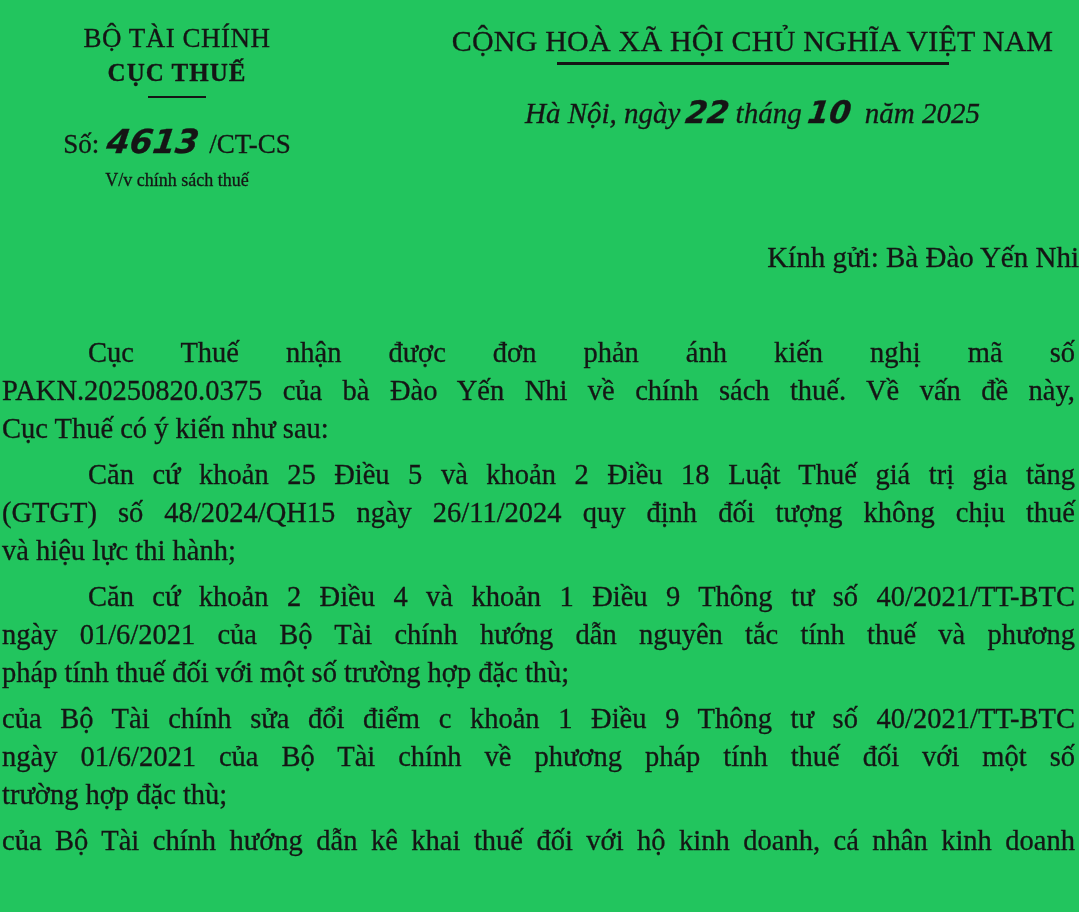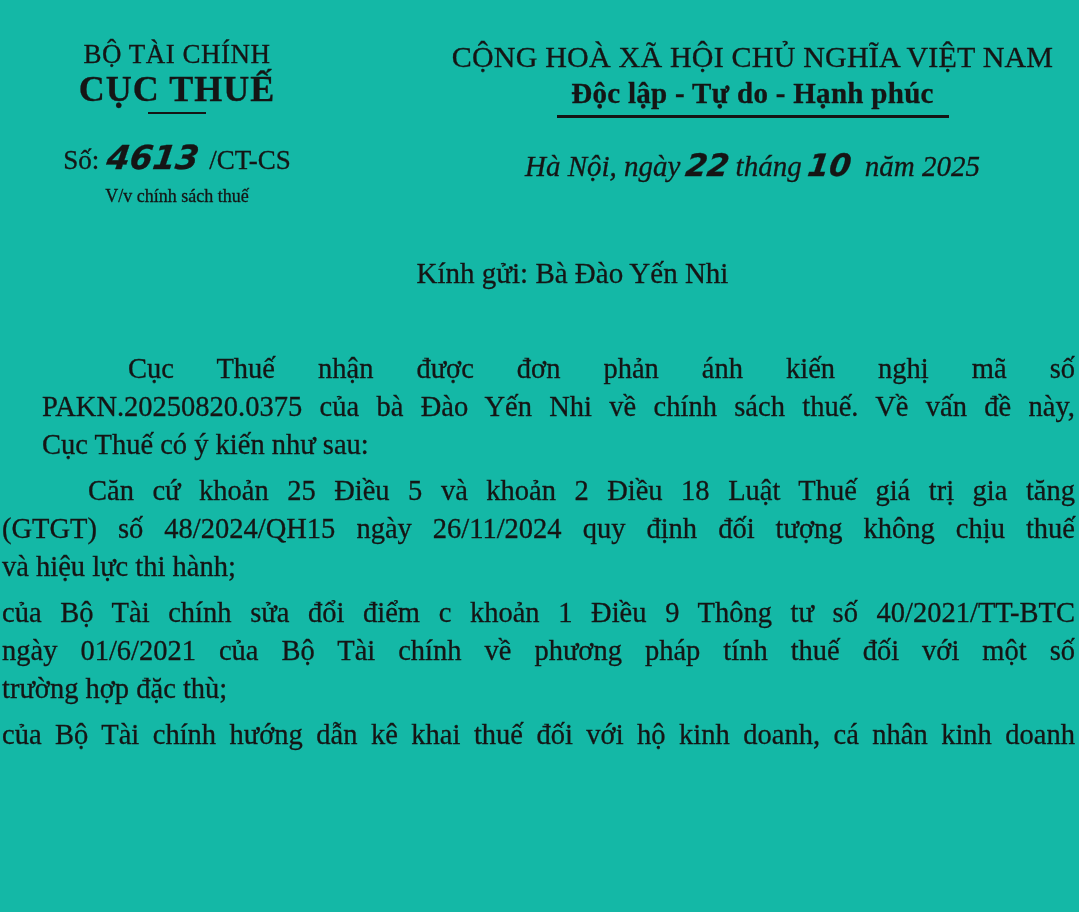--- a/index.html
+++ b/index.html
@@ -1,60 +1,60 @@
 <!DOCTYPE html>
 <html><head>
 <meta charset="utf-8">
 <style>
   html,body{margin:0;padding:0;background:#ffffff;}
   .page{
     position:relative;
     width:1079px;height:912px;
     overflow:hidden;
-    background:#14b8a6;
+    background:#22c55e;
     color:#151515;
     font-family:"Liberation Serif","DejaVu Serif",serif;
     -webkit-text-stroke:0.3px #151515;
     box-sizing:border-box;
-    padding-top:38px;
+    padding-top:22px;
   }
   .header{display:flex;align-items:flex-start;}
   .header-left{width:330px;margin-left:12px;text-align:center;flex:none;}
   .header-right{width:645px;margin-left:88px;text-align:center;flex:none;}
   .ministry{font-size:27px;line-height:33px;letter-spacing:0.5px;}
-  .department{font-size:36px;line-height:36px;font-weight:bold;letter-spacing:1px;}
+  .department{font-size:25px;line-height:36px;font-weight:bold;letter-spacing:1px;}
   .rule-left{width:58px;height:2px;background:#151515;margin:5px auto 0;}
   .doc-number{margin-top:27px;font-size:27px;line-height:34px;white-space:nowrap;}
   .doc-subject{font-size:18px;line-height:32px;margin-top:3px;}
   .country{font-size:30px;line-height:37px;font-weight:normal;letter-spacing:0.2px;}
   .motto{font-size:29px;line-height:37px;font-weight:bold;letter-spacing:0.3px;}
   .rule-right{width:392px;height:2.5px;background:#151515;margin:3px auto 0;}
   .dateline{margin-top:28px;font-size:29px;line-height:38px;font-style:italic;white-space:nowrap;}
   .hand{
     font-family:"DejaVu Sans",sans-serif;
     font-style:italic;font-weight:bold;
     display:inline-block;transform:skewX(-8deg);
     font-size:31px;
     padding:0 6px;
   }
   .hand-num{font-size:33px;padding:0 10px 0 8px;}
   .recipient{
     margin-top:42px;
-    text-align:center;
+    text-align:right;
     padding-left:66px;
     font-size:29px;line-height:38px;
   }
   .body{
     margin-top:58px;
     padding:0 4px 0 2px;
     font-size:28.5px;
     line-height:38px;
   }
   .para{margin:8px 0 0 0;}
-  .para.first{margin-top:0;margin-left:40px;}
+  .para.first{margin-top:0;}
   .ln{text-align:justify;text-align-last:justify;}
   .ln.last{text-align-last:left;}
   .ln.first{text-indent:86px;}
 </style>
 </head>
 <body>
 
 <div class="page">
 
   <div class="header">
@@ -64,21 +64,20 @@
       <div class="department">CỤC THUẾ</div>
       <div class="rule-left"></div>
       <div class="doc-number">
         <span>Số:</span><span class="hand hand-num">4613</span><span>/CT-CS</span>
       </div>
       <div class="doc-subject">V/v chính sách thuế</div>
     </div>
 
     <div class="header-right">
       <div class="country">CỘNG HOÀ XÃ HỘI CHỦ NGHĨA VIỆT NAM</div>
-      <div class="motto">Độc lập - Tự do - Hạnh phúc</div>
       <div class="rule-right"></div>
       <div class="dateline">
         <span>Hà Nội, ngày</span><span class="hand">22</span><span>tháng</span><span class="hand" style="padding-right:14px;">10</span><span>năm 2025</span>
       </div>
     </div>
 
   </div>
 
   <div class="recipient">Kính gửi: Bà Đào Yến Nhi</div>
 
@@ -89,20 +88,25 @@
       <div class="ln">PAKN.20250820.0375 của bà Đào Yến Nhi về chính sách thuế. Về vấn đề này,</div>
       <div class="ln last">Cục Thuế có ý kiến như sau:</div>
     </div>
 
     <div class="para">
       <div class="ln first">Căn cứ khoản 25 Điều 5 và khoản 2 Điều 18 Luật Thuế giá trị gia tăng</div>
       <div class="ln">(GTGT) số 48/2024/QH15 ngày 26/11/2024 quy định đối tượng không chịu thuế</div>
       <div class="ln last">và hiệu lực thi hành;</div>
     </div>
 
+    <div class="para">
+      <div class="ln first">Căn cứ khoản 2 Điều 4 và khoản 1 Điều 9 Thông tư số 40/2021/TT-BTC</div>
+      <div class="ln">ngày 01/6/2021 của Bộ Tài chính hướng dẫn nguyên tắc tính thuế và phương</div>
+      <div class="ln last">pháp tính thuế đối với một số trường hợp đặc thù;</div>
+    </div>
 
     <div class="para">
       <div class="ln">của Bộ Tài chính sửa đổi điểm c khoản 1 Điều 9 Thông tư số 40/2021/TT-BTC</div>
       <div class="ln">ngày 01/6/2021 của Bộ Tài chính về phương pháp tính thuế đối với một số</div>
       <div class="ln last">trường hợp đặc thù;</div>
     </div>
 
     <div class="para">
       <div class="ln">của Bộ Tài chính hướng dẫn kê khai thuế đối với hộ kinh doanh, cá nhân kinh doanh</div>
     </div>

